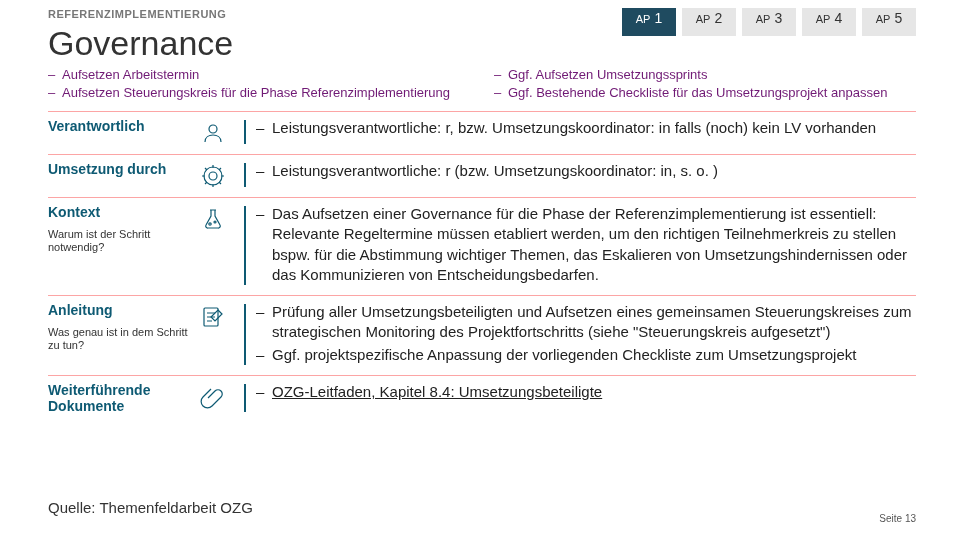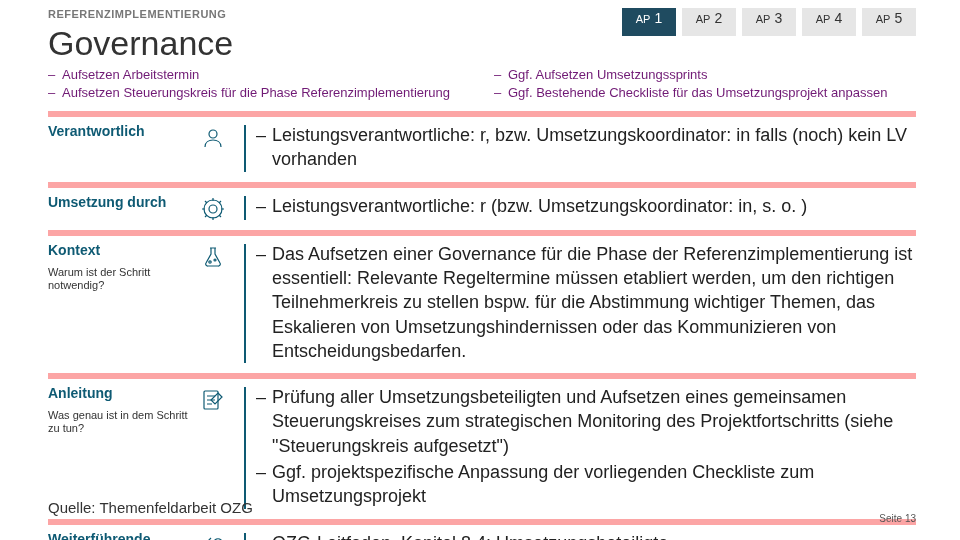--- a/index.html
+++ b/index.html
@@ -10,28 +10,28 @@
   .main-title { position: absolute; top: 16px; left: 0; font-size: 34px; color: #333; font-weight: 400; }
   .tabs { position: absolute; top: 0; right: 0; display: flex; gap: 6px; }
   .tab { display: flex; align-items: baseline; justify-content: center; gap: 4px; min-width: 54px; height: 28px; background: #e6e6e6; color: #333; font-size: 11px; padding: 2px 6px; }
   .tab .num { font-size: 14px; }
   .tab.active { background: #1f4b60; color: #fff; }
   .bullets-row { display: flex; gap: 24px; margin: 4px 0 10px 0; font-size: 13px; color: #701a75; }
   .bullets-col { flex: 1; }
   .bullets-col li { list-style: none; padding-left: 14px; position: relative; line-height: 1.35; }
   .bullets-col li::before { content: "–"; position: absolute; left: 0; }
   .sections { }
-  .sec { display: flex; border-top: 6px solid #fca5a5; padding: 6px 0 8px 0; }
+  .sec { display: flex; border-top: 1px solid #fca5a5; padding: 6px 0 8px 0; }
   .sec-label { width: 152px; flex-shrink: 0; }
   .sec-label .lbl { font-size: 14px; font-weight: 700; color: #0e5a73; }
   .sec-label .sub { font-size: 11px; color: #333; line-height: 1.2; margin-top: 8px; }
   .sec-icon { width: 44px; flex-shrink: 0; display: flex; align-items: flex-start; justify-content: flex-start; padding-top: 2px; }
   .sec-icon svg { stroke: #0e5a73; fill: none; stroke-width: 1.2; }
   .vline { width: 0; border-left: 2.5px solid #0e5a73; margin: 2px 10px 2px 0; align-self: stretch; min-height: 20px; }
-  .sec-body { flex: 1; font-size: 18px; color: #222; }
+  .sec-body { flex: 1; font-size: 15px; color: #222; }
   .sec-body li { list-style: none; padding-left: 16px; position: relative; line-height: 1.35; margin-bottom: 2px; }
   .sec-body li::before { content: "–"; position: absolute; left: 0; }
   .link { text-decoration: underline; color: #222; cursor: pointer; }
   .footer-left { position: absolute; left: 48px; bottom: 24px; font-size: 15px; color: #333; }
   .footer-right { position: absolute; right: 44px; bottom: 16px; font-size: 10px; color: #555; }
 </style>
 </head>
 <body>
 
 <div class="page">

